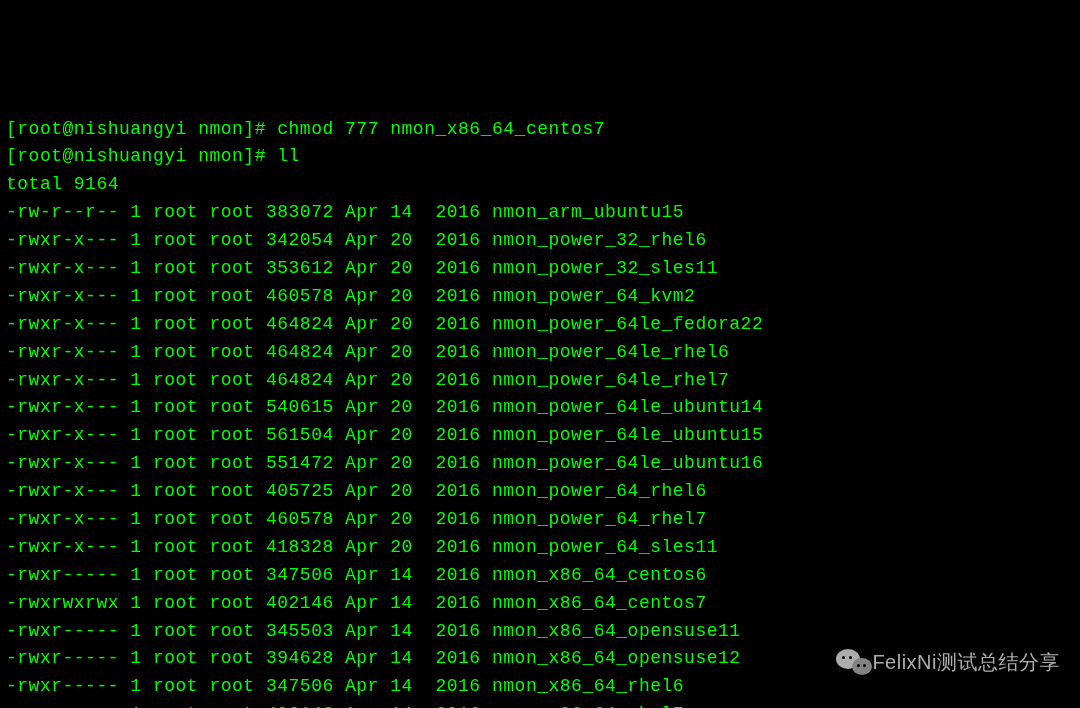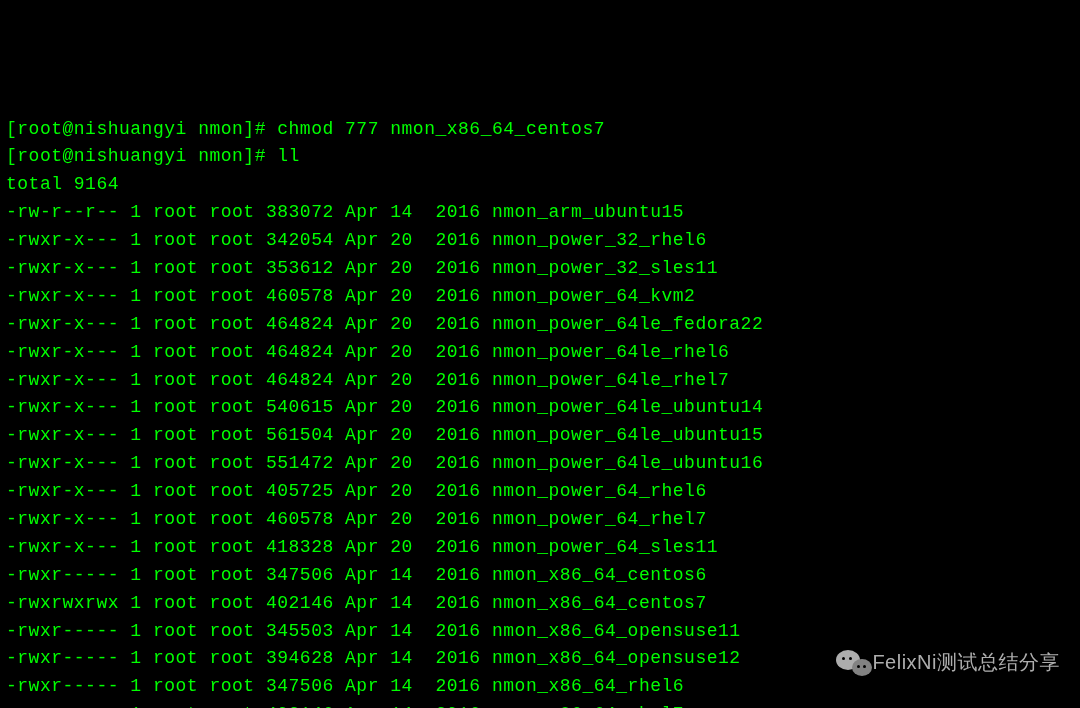--- a/index.html
+++ b/index.html
@@ -22,21 +22,21 @@
       position: relative;
     }
     .terminal-line {
       white-space: pre;
     }
     .watermark {
       position: absolute;
       right: 20px;
       bottom: 30px;
       display: flex;
-      align-items: flex-end;
+      align-items: flex-start;
       opacity: 0.85;
     }
     .watermark-text {
       color: #cccccc;
       font-family: sans-serif;
       font-size: 20px;
       font-weight: 500;
       white-space: nowrap;
     }
     .wechat-icon {

